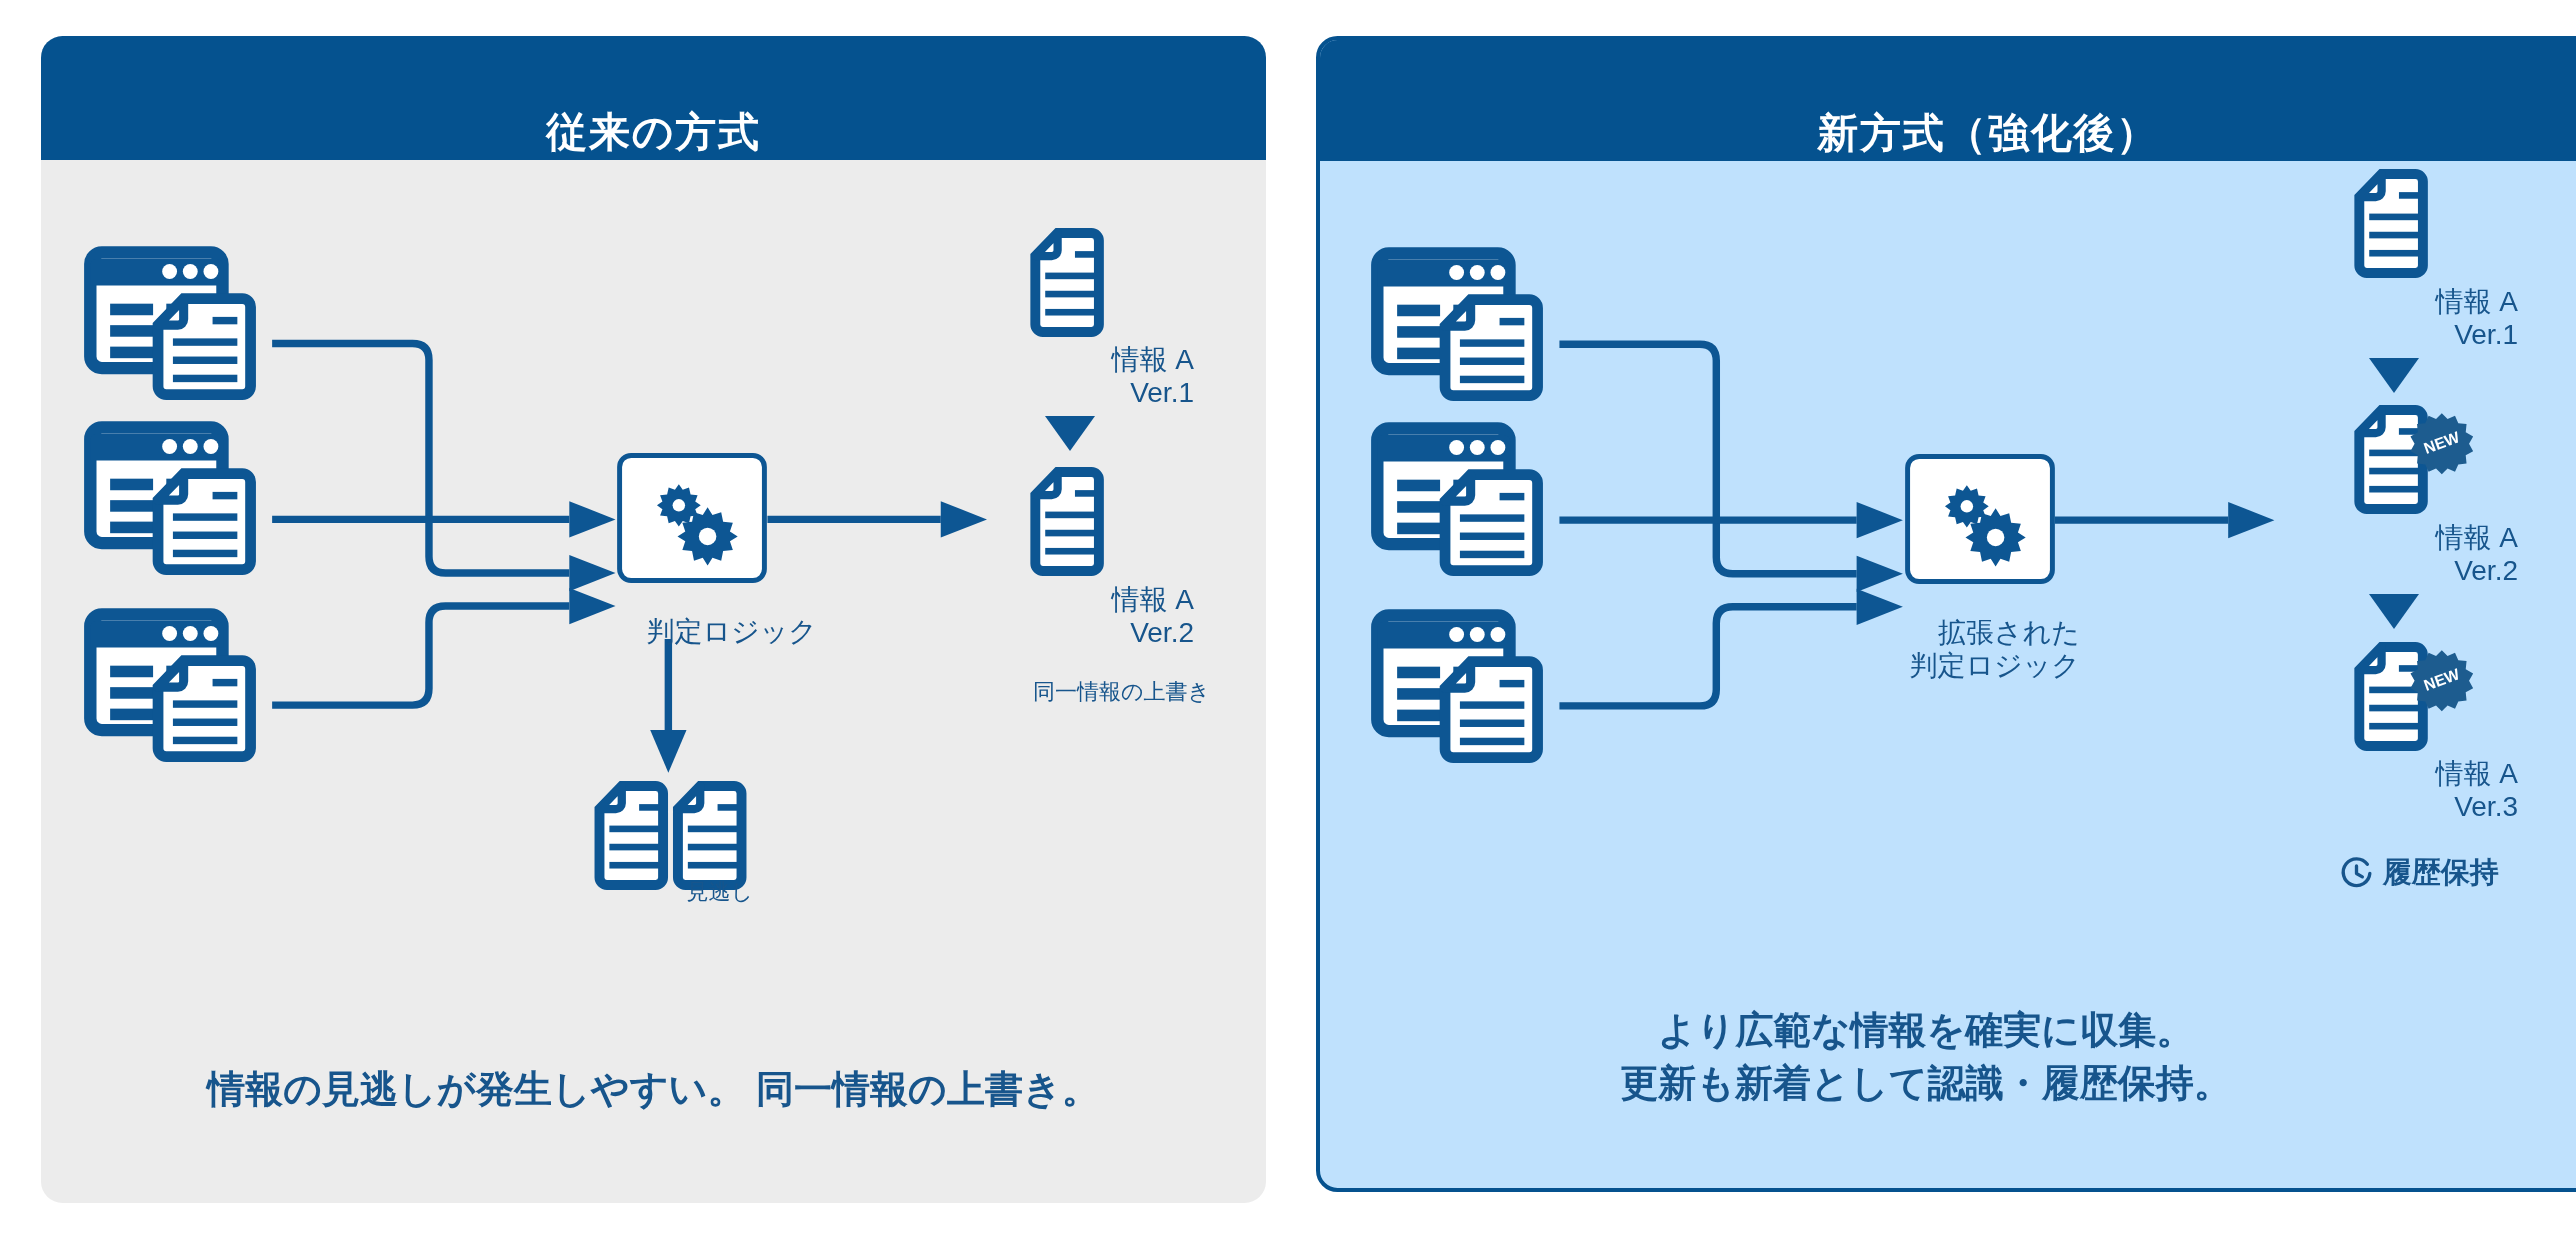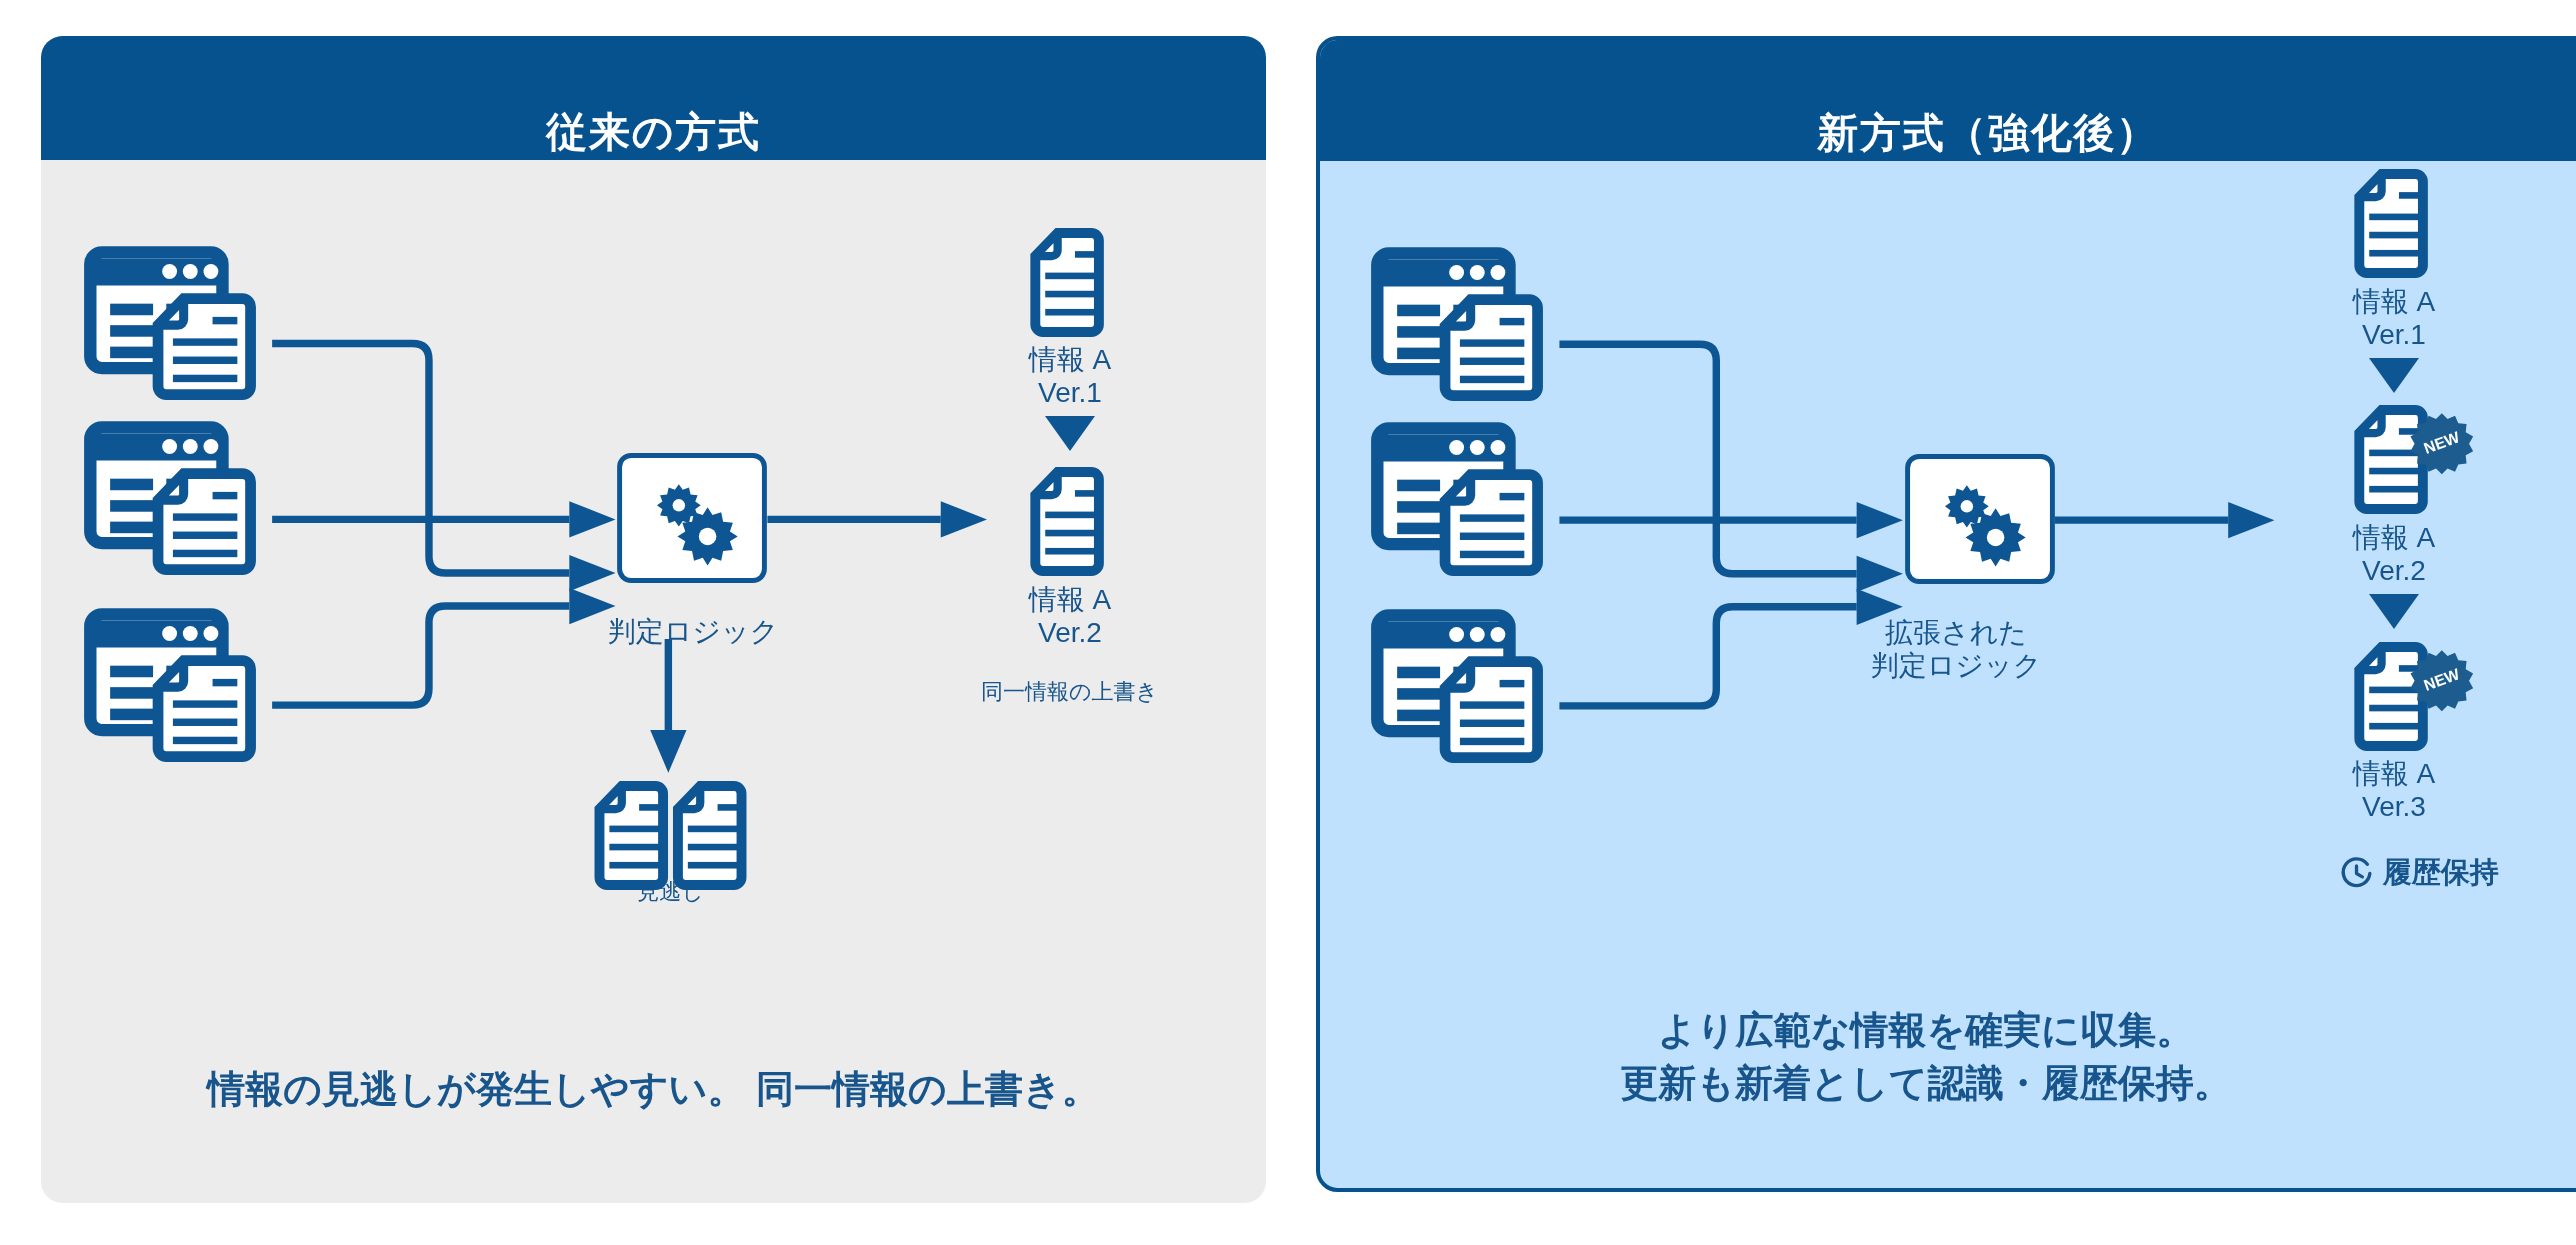--- a/index.html
+++ b/index.html
@@ -18,21 +18,21 @@
   #panel-new{left:1316px;top:36px;width:1344px;height:1156px;background:#bfe1fd;
              border:4.1px solid #05528f;}
   #panel-new .panel-head{left:-4.1px;top:-4.1px;width:calc(100% + 8.3px);height:125px;}
   #panel-new .panel-body{top:121px;}
 
   .abs{position:absolute;}
   svg{display:block;overflow:visible;}
 
   .cap{position:absolute;text-align:center;color:#17558c;font-weight:bold;line-height:1.35;}
   .bigcap{font-size:38px;}
-  .lbl{position:absolute;text-align:center;color:#17558c;line-height:1.18;white-space:pre-line;}
+  .lbl{position:absolute;text-align:right;color:#17558c;line-height:1.18;white-space:pre-line;}
   .lbl-sm{font-size:22px;}
   .lbl-md{font-size:28px;margin-top:24px;}
   .lbl-doc{font-size:28px;}
   .lbl-hist{font-size:29px;font-weight:bold;color:#17558c;}
   .row-hist{position:absolute;display:flex;align-items:center;gap:8.3px;text-align:center;}
 </style>
 </head>
 <body>
 
 <div class="stage">

